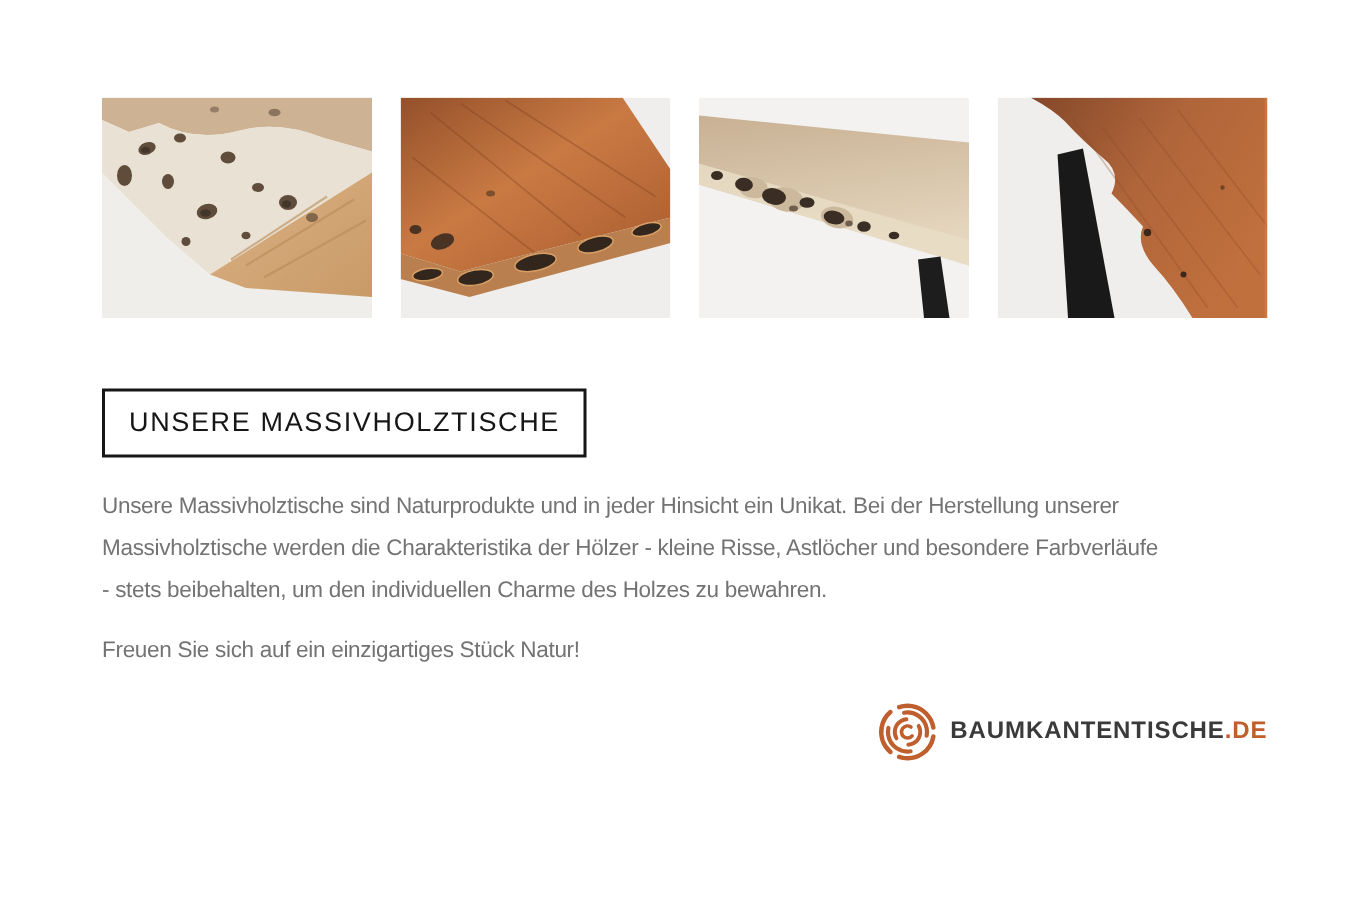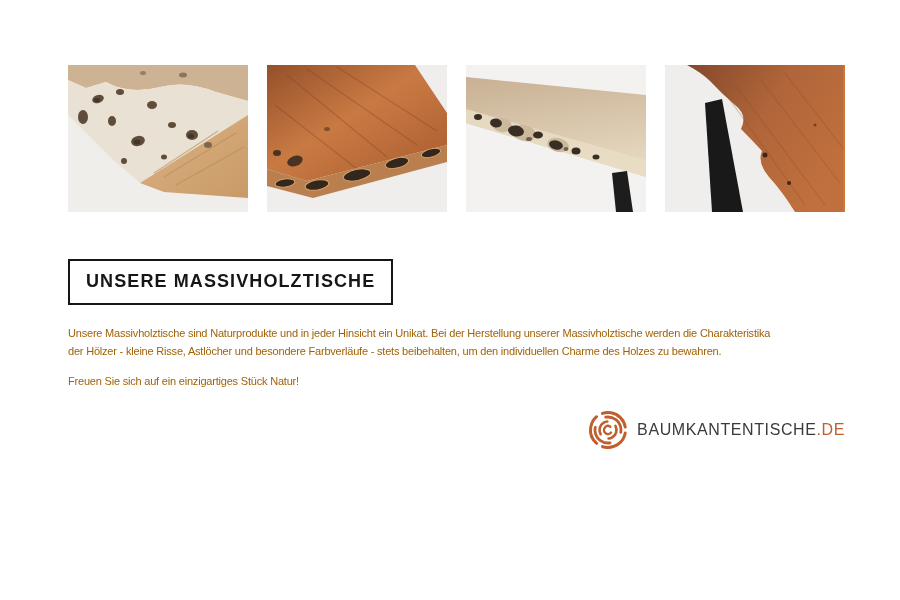--- a/index.html
+++ b/index.html
@@ -12,34 +12,34 @@
   
   .gallery{display:flex;gap:19px;}
   .gallery figure{margin:0;width:180px;height:147px;overflow:hidden;}
   .gallery svg{display:block;width:180px;height:147px;}
   
   .heading-box{
     display:inline-block;border:2px solid #161616;
     padding:10px 16px 11px 16px;margin-top:47px;background:#fff;
   }
   .heading-box h1{
-    margin:0;font-size:18px;font-weight:bold;letter-spacing:1.1px;
+    margin:0;font-size:18px;font-weight:normal;letter-spacing:1.1px;
     color:#161616;white-space:nowrap;
   }
   
-  .copy{width:712px;margin-top:19px;font-size:11px;line-height:18px;letter-spacing:-0.2px;color:#a16207;}
+  .copy{width:712px;margin-top:19px;font-size:15px;line-height:28px;letter-spacing:-0.2px;color:#737373;}
   .copy p{margin:0 0 12px 0;}
   .copy p:last-child{margin-bottom:0;}
   
   .logo-row{
     display:flex;justify-content:flex-end;align-items:center;gap:7px;
     margin-top:18px;width:777px;cursor:pointer;
   }
   .logo-icon{width:44px;height:44px;flex:0 0 auto;}
-  .logo-text{font-size:16px;font-weight:normal;letter-spacing:0.6px;color:#3a3a3a;white-space:nowrap;}
+  .logo-text{font-size:16px;font-weight:bold;letter-spacing:0.6px;color:#3a3a3a;white-space:nowrap;}
   .logo-text .de{color:#c05f2e;}
 </style>
 </head>
 <body>
 
 <div class="content">
 
   
   <div class="gallery">
 

